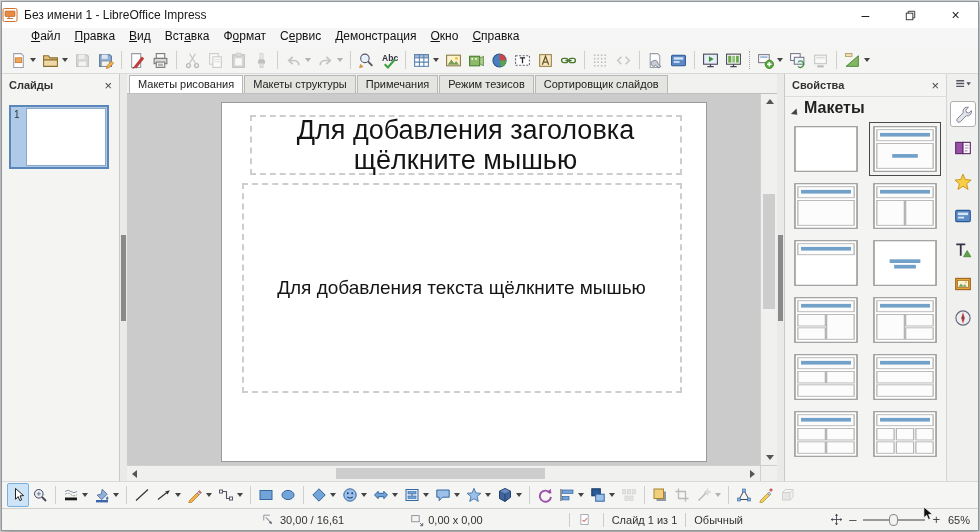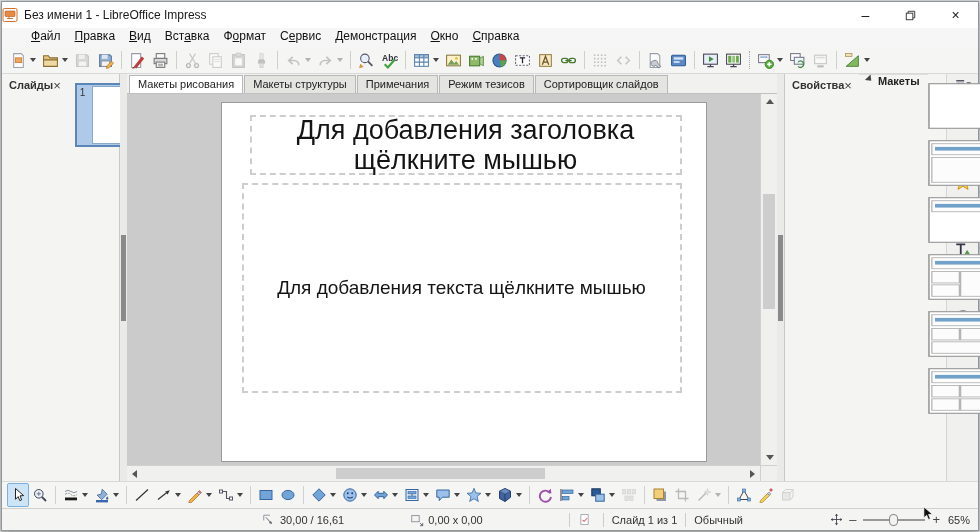--- a/index.html
+++ b/index.html
@@ -35,21 +35,21 @@
   .tb-ic { display:flex; }
   .dd { width:0; height:0; border-left:3px solid transparent; border-right:3px solid transparent;
         border-top:4px solid #444; margin-left:3px; }
   .tb-sep { width:1px; height:18px; background:#cfcfcf; margin:0 4px; flex:none; }
   .tb-sep.dotted { background:none; border-left:1px dotted #a8a8a8; }
 
   
   .main { flex:1; display:flex; min-height:0; }
 
   .slides-panel { width:118px; background:#f4f4f2; border-right:1px solid #c8c8c8;
-                  display:flex; flex-direction:row; flex:none; }
+                  display:flex; flex-direction:column; flex:none; }
   .panel-header { height:22px; display:flex; align-items:center; padding:0 7px;
                   font-size:11px; font-weight:bold; color:#333; flex:none; }
   .panel-close { margin-left:auto; font-size:13px; color:#444; font-weight:normal; }
   .thumb-wrap { padding:9px 7px; }
   .slide-thumb { width:100px; height:64px; border:2px solid #5a87b8; background:#aecae8; display:flex; }
   .thumb-num { width:14px; font-size:10px; color:#333; padding:2px 0 0 3px; }
   .thumb-page { flex:1; background:#fff; border:1px solid #8aa8c8; margin:1px; }
 
   .splitter { width:7px; background:#eaeae8; position:relative; flex:none; }
   .splitter .grip { position:absolute; top:50%; left:1px; transform:translateY(-50%);
@@ -77,23 +77,23 @@
   .hscroll { flex:1; background:#f0f0ef; border-top:1px solid #d0d0d0; position:relative; }
   .hthumb { position:absolute; top:2px; height:11px; left:33%; width:33%; background:#cdcdcd; }
   .scroll-corner { width:17px; background:#f0f0ef; border-top:1px solid #d0d0d0; border-left:1px solid #d0d0d0; }
   .arr { position:absolute; width:0; height:0; }
   .arr.up    { left:5px; top:5px;    border-left:4px solid transparent; border-right:4px solid transparent; border-bottom:5px solid #555; }
   .arr.down  { left:5px; bottom:5px; border-left:4px solid transparent; border-right:4px solid transparent; border-top:5px solid #555; }
   .arr.left  { left:5px; top:4px;    border-top:4px solid transparent; border-bottom:4px solid transparent; border-right:5px solid #555; }
   .arr.right { right:5px; top:4px;   border-top:4px solid transparent; border-bottom:4px solid transparent; border-left:5px solid #555; }
 
   .props-panel { width:162px; background:#f4f4f2; border-left:1px solid #c8c8c8;
-                 display:flex; flex-direction:row; flex:none; }
-  .section-header { height:21px; display:flex; align-items:flex-start; gap:6px; padding:0 8px;
-                    font-size:11px; font-weight:bold; color:#222;
+                 display:flex; flex-direction:column; flex:none; }
+  .section-header { height:21px; display:flex; align-items:flex-end; gap:6px; padding:0 8px;
+                    font-size:16px; font-weight:bold; color:#222;
                     border-top:1px solid #ddddda; flex:none; }
   .tri { width:0; height:0; border-top:4px solid transparent; border-bottom:4px solid transparent;
          border-left:5px solid #444; transform:rotate(45deg); }
   .layouts { flex:1; display:grid; grid-template-columns:repeat(2,64px); grid-auto-rows:46px;
              gap:11px 15px; justify-content:center; align-content:start; padding-top:9px; }
   .layout-item { position:relative; }
   .layout-item svg { width:64px; height:46px; display:block; }
   .layout-item.selected { outline:1px solid #4a4a4a; outline-offset:3px; }
 
   .deck-strip { width:32px; background:#f0f0ee; border-left:1px solid #d5d5d5;

